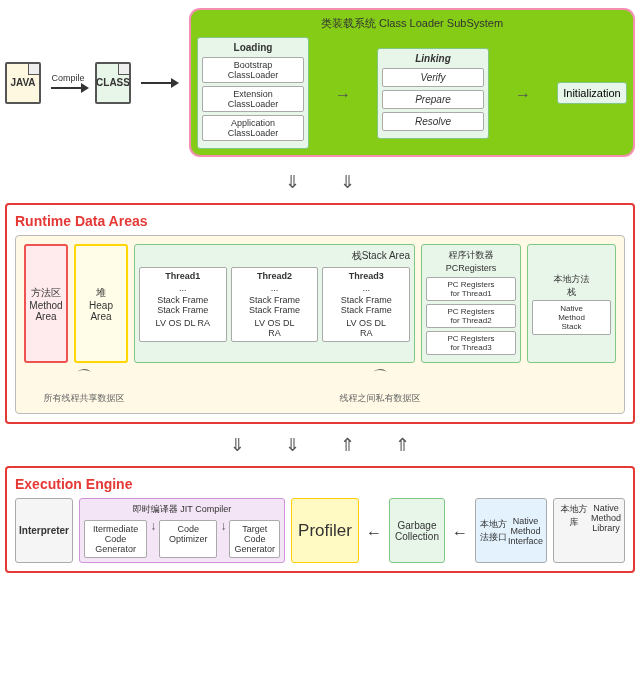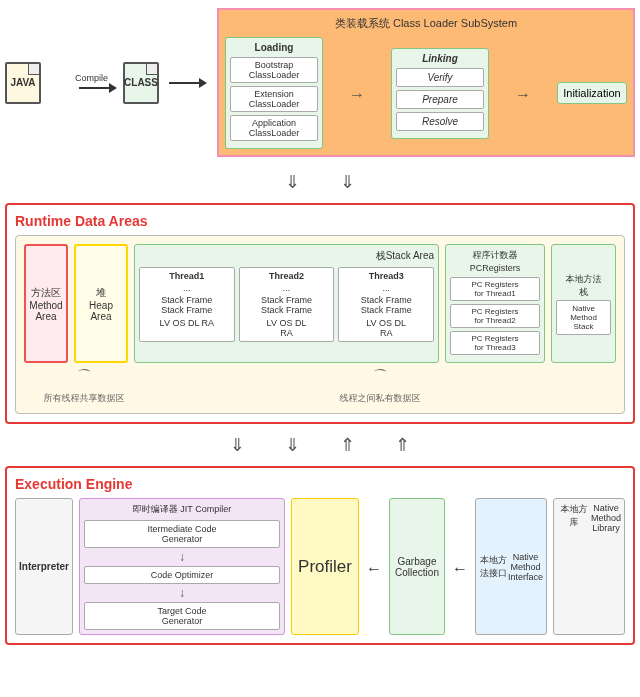--- a/index.html
+++ b/index.html
@@ -53,21 +53,21 @@
       width: 10px; height: 10px;
       border-left: 1px solid #555;
       border-bottom: 1px solid #555;
       background: #eee;
     }
     .java-icon { background: #fff8e1; }
     .class-icon { background: #e8f5e9; }
     .compile-arrow {
       display: flex;
       flex-direction: column;
-      margin-left: 28px;
+      align-items: center;
     }
     .long-arrow {
       display: flex;
       align-items: center;
       margin-left: 4px;
     }
     .long-arrow-line {
       width: 30px;
       height: 2px;
       background: #333;
@@ -77,22 +77,22 @@
       height: 0;
       border-top: 5px solid transparent;
       border-bottom: 5px solid transparent;
       border-left: 8px solid #333;
     }
 
     
     .classloader-box {
       flex: 1;
       border: 2px solid #f48fb1;
-      background: #fdba74;
-      border-radius: 0;
+      background: #84cc16;
+      border-radius: 11px;
       padding: 6px;
     }
     .classloader-title {
       text-align: center;
       font-size: 11px;
       color: #333;
       margin-bottom: 6px;
       font-weight: normal;
     }
     .classloader-inner {
@@ -269,21 +269,21 @@
       border: 1px solid #aaa;
       background: #fff;
       border-radius: 2px;
       padding: 2px 3px;
       margin-bottom: 3px;
       font-size: 8px;
       text-align: center;
       color: #333;
     }
     .native-method-box {
-      width: 65px;
+      width: 89px;
       border: 1px solid #81c784;
       background: #e8f5e9;
       border-radius: 3px;
       padding: 4px;
       display: flex;
       flex-direction: column;
       align-items: center;
       justify-content: center;
     }
     .native-title-cn {
@@ -377,21 +377,21 @@
       padding: 4px;
     }
     .jit-title {
       font-size: 9px;
       text-align: center;
       margin-bottom: 4px;
       color: #333;
     }
     .jit-items {
       display: flex;
-      flex-direction: column;
+      flex-direction: row;
       gap: 3px;
     }
     .jit-item {
       border: 1px solid #aaa;
       background: #fff;
       border-radius: 2px;
       padding: 3px 4px;
       font-size: 9px;
       text-align: center;
       color: #333;

